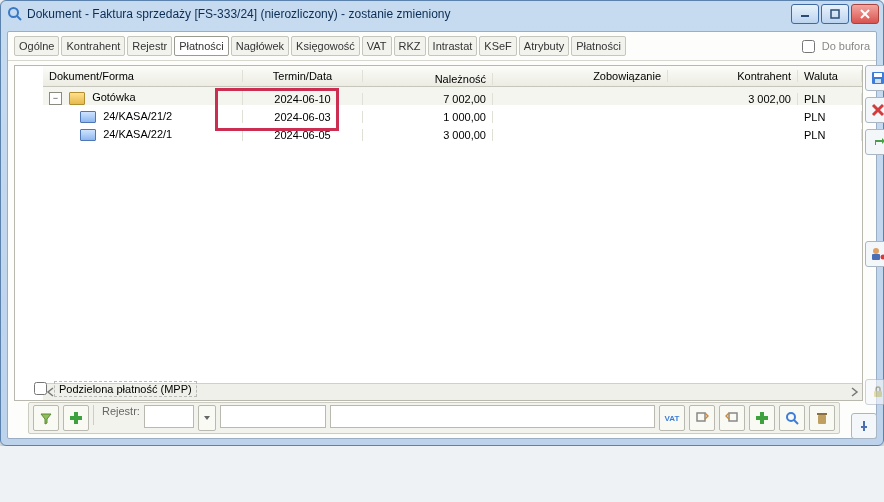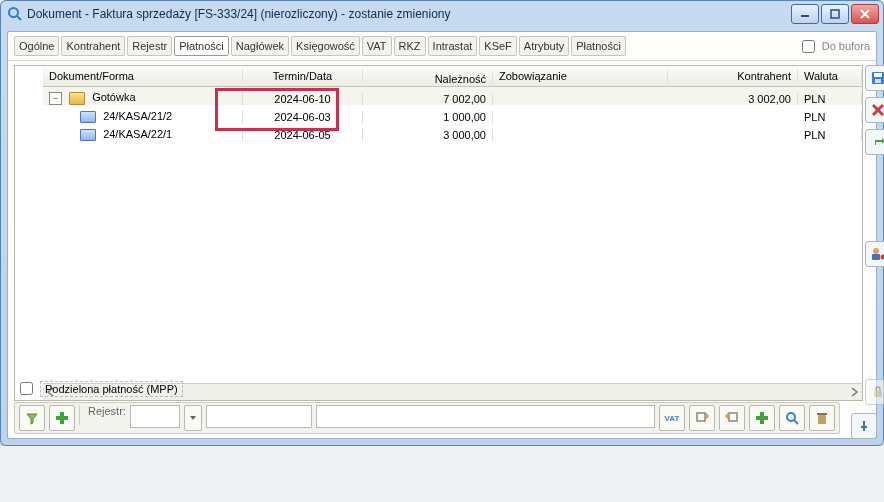--- a/index.html
+++ b/index.html
@@ -17,36 +17,36 @@
   .spacer{flex:1;}
   .bufora-box{display:flex;align-items:center;gap:4px;color:#888;}
   .bufora-box input{accent-color:#888;}
   .body{display:flex;height:calc(100% - 62px);}
   .grid-wrap{flex:1;margin:4px 2px 4px 6px;border:1px solid #b8b8ae;background:#fff;display:flex;flex-direction:column;position:relative;padding-left:28px;}
   .grid-head{display:flex;border-bottom:1px solid #c6c6bc;background:linear-gradient(#fcfcf9,#ecece3);height:20px;align-items:center;}
   .grid-head .col,.row .cell{box-sizing:border-box;border-right:1px solid #e0e0d6;padding:0 6px;overflow:hidden;white-space:nowrap;text-overflow:ellipsis;}
   .col.c0,.cell.c0{width:200px;}
   .col.c1,.cell.c1{width:120px;text-align:center;}
   .col.c2,.cell.c2{width:130px;text-align:right;margin-top:6px;}
-  .col.c3,.cell.c3{width:175px;text-align:left;}
+  .col.c3,.cell.c3{width:175px;text-align:right;}
   .col.c4,.cell.c4{width:130px;text-align:right;}
   .col.c5,.cell.c5{width:64px;text-align:left;}
   .grid-body{flex:1;overflow:auto;}
   .row{display:flex;height:18px;align-items:flex-end;}
   .row.group{background:#f5f5ef;}
   .tree-indent{display:inline-block;width:14px;}
   .tree-toggle{display:inline-flex;width:11px;height:11px;border:1px solid #8a8a7e;align-items:center;justify-content:center;font-size:9px;line-height:1;margin-right:4px;color:#444;background:#fff;}
   .folder-icon{display:inline-block;width:14px;height:11px;background:linear-gradient(#ffe08c,#e6b94c);border:1px solid #b18f2e;border-radius:1px;margin-right:4px;vertical-align:middle;}
   .card-icon{display:inline-block;width:14px;height:10px;background:linear-gradient(#cfe3ff,#8eb7ef);border:1px solid #4f77b8;border-radius:1px;margin-right:4px;vertical-align:middle;}
   .hl-box{position:absolute;border:3px solid #cc2e52;pointer-events:none;}
   .hscroll{height:16px;border-top:1px solid #d0d0c6;background:#f0f0ea;display:flex;align-items:center;}
   .hscroll .thumb{width:12px;height:12px;margin-left:2px;}
   .sidebar{width:32px;display:flex;flex-direction:column;align-items:center;gap:6px;padding-top:4px;}
   .side-btn{width:24px;height:24px;border:1px solid #aab6c4;border-radius:3px;background:#f4f7fa;display:flex;align-items:center;justify-content:center;}
-  .footer{position:absolute;left:6px;right:36px;bottom:4px;}
+  .footer{position:absolute;left:20px;right:36px;bottom:4px;}
   .mpp{display:flex;align-items:center;gap:4px;margin:2px 0 4px 2px;}
   .mpp .label{border:1px dashed #bbb;padding:1px 4px;}
   .toolbar{display:flex;align-items:flex-start;gap:4px;border:1px solid #ccccc2;background:#f3f3ee;padding:2px 4px;border-radius:2px;}
   .tbtn{width:24px;height:24px;border:1px solid #b9b9af;border-radius:2px;background:#fafaf5;display:flex;align-items:center;justify-content:center;}
   .tinput{height:19px;border:1px solid #b9b9af;background:#fff;}
   .pin-btn{position:absolute;right:6px;bottom:6px;width:24px;height:24px;border:1px solid #aab6c4;border-radius:3px;background:#f4f7fa;display:flex;align-items:center;justify-content:center;}
   svg{display:block;}
 </style>
 </head>
 <body>

